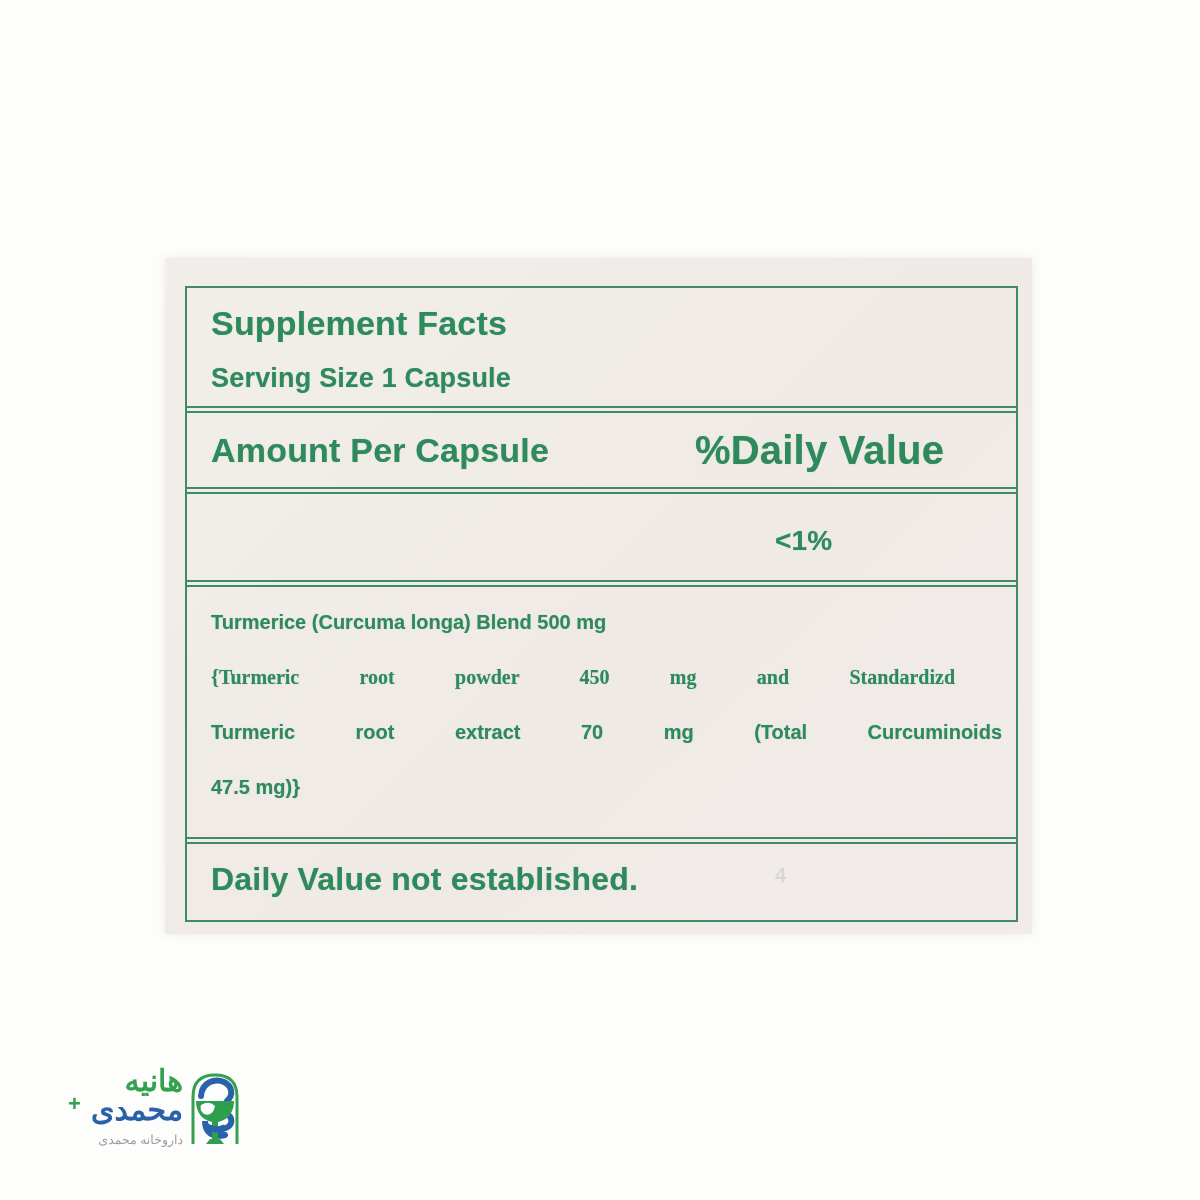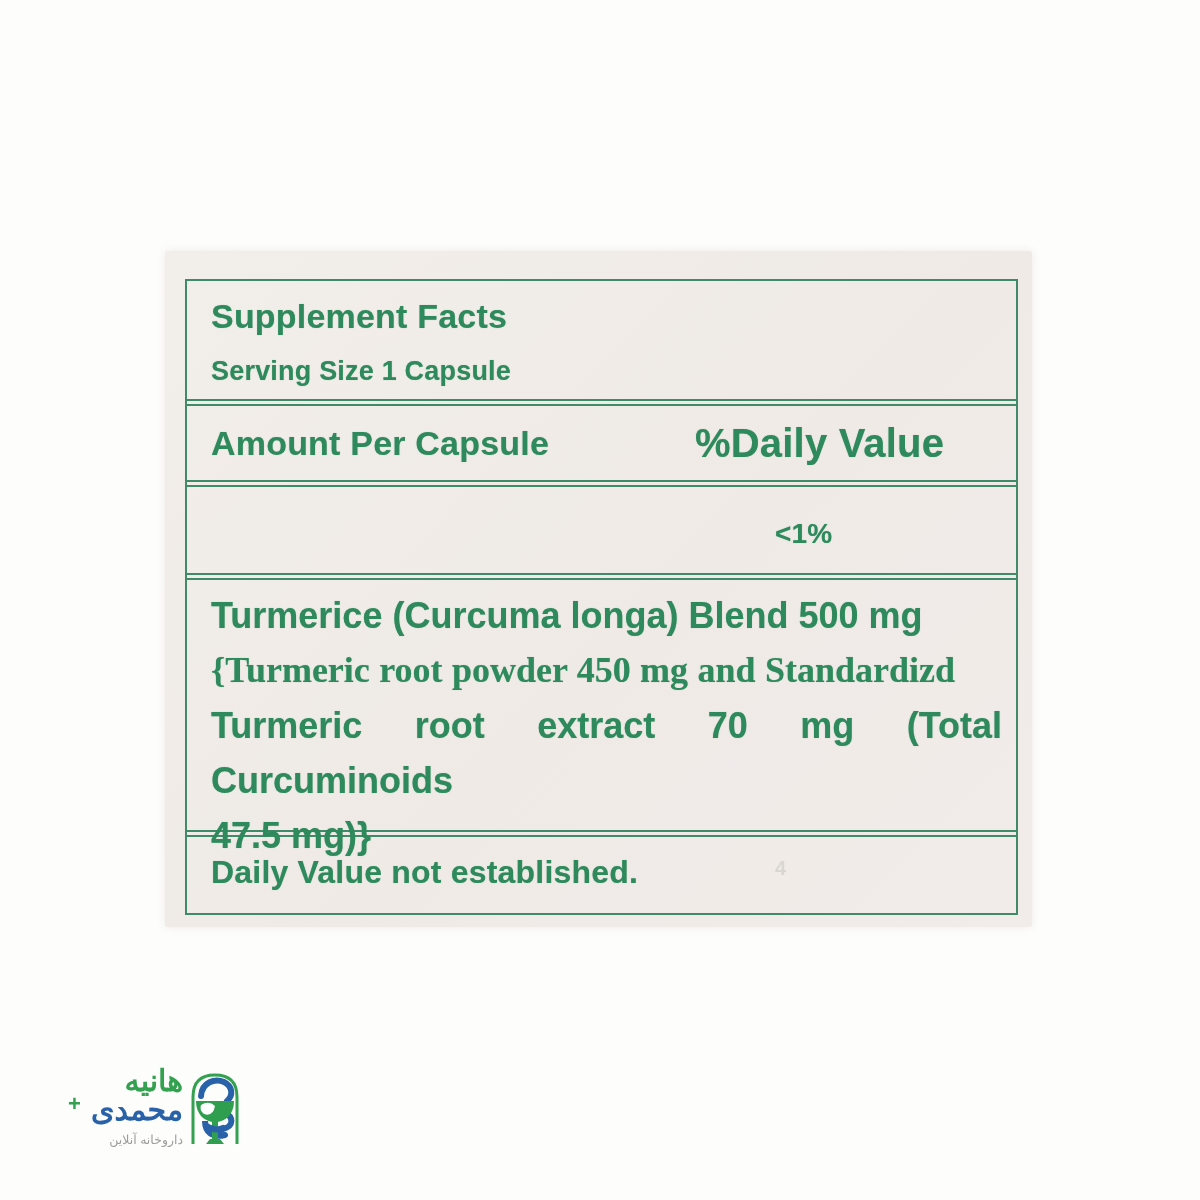--- a/index.html
+++ b/index.html
@@ -3,21 +3,21 @@
 <meta charset="utf-8">
 <style>
   html,body{margin:0;padding:0;}
   body{
     width:1200px;height:1200px;position:relative;overflow:hidden;
     background:#fdfdfc;
     font-family:"Liberation Sans", sans-serif;
   }
   
   .sticker{
-    position:absolute;left:165px;top:251px;width:867px;height:676px;
+    position:absolute;left:165px;top:258px;width:867px;height:676px;
     background:linear-gradient(135deg,#f2eeea 0%,#efeae6 55%,#f1ece9 100%);
     box-shadow:0 0 8px rgba(120,110,100,.12);
     border-radius:2px;
   }
   .facts-table{
     position:absolute;left:20px;top:28px;width:833px;height:636px;
     border:2px solid #3f8a67;box-sizing:border-box;
   }
   .row{position:relative;box-sizing:border-box;width:100%;color:#2e8a5c;}
   .row *{color:#2e8a5c;}
@@ -30,21 +30,21 @@
   }
   .header-row{height:118px;padding:16px 0 0 24px;}
   .title{font-size:34px;line-height:38px;}
   .serving{font-size:27px;line-height:30px;margin-top:21px;}
   .columns-row{height:74px;}
   .columns-row .amount{position:absolute;left:24px;top:50%;transform:translateY(-50%);font-size:34px;}
   .columns-row .dv{position:absolute;left:508px;top:50%;transform:translateY(-50%);font-size:40px;}
   .carb-row{height:86px;}
   .carb-row .name{position:absolute;left:24px;top:55%;transform:translateY(-50%);font-size:28px;}
   .carb-row .val{position:absolute;left:588px;top:55%;transform:translateY(-50%);font-size:28px;}
-  .ingredient-row{height:250px;padding:8px 14px 0 24px;font-size:36px;border-radius:26px;}
+  .ingredient-row{height:250px;padding:8px 14px 0 24px;font-size:20px;border-radius:26px;}
   .ing-line{font-weight:bold;line-height:55px;text-shadow:0 0 1px rgba(46,138,92,.45);white-space:nowrap;}
   .ing-line.just{white-space:normal;text-align:justify;text-align-last:justify;}
   .ing-line.j1{padding-right:47px;font-family:Liberation Serif, serif;}
   .footnote-row{height:76px;}
   .footnote-row .foot{position:absolute;left:24px;top:46%;transform:translateY(-50%);font-size:32px;}
   .faint-mark{
     position:absolute;left:588px;top:20px;font-size:20px;font-weight:bold;
     color:#8d8d8d !important;opacity:.22;text-shadow:none;
   }
   
@@ -105,21 +105,21 @@
       <span class="gtxt faint-mark">4</span>
     </div>
 
   </div>
 </div>
 
 <div class="logo">
   <div class="logo-text">
     <div class="logo-name green">هانیه</div>
     <div class="logo-name blue">محمدی</div>
-    <div class="logo-subtitle">داروخانه آنلاین</div>
+    <div class="logo-subtitle">داروخانه محمدی</div>
   </div>
 
   <svg class="logo-icon" width="54" height="76" viewBox="0 0 54 76" xmlns="http://www.w3.org/2000/svg">
 
     <path d="M5 74 L5 27 Q5 5 27 5 Q49 5 49 27 L49 74" fill="none" stroke="#33a14f" stroke-width="3"></path>
 
     <path d="M36 42 C46 47 46 56 35 59 C24 62 17 58 17 51 C17 62 24 68 37 65" fill="none" stroke="#2a62a9" stroke-width="6" stroke-linecap="round"></path>
 
     <path d="M13 26 C14 12 27 8 36 12 C44 16 46 25 39 31" fill="none" stroke="#2a62a9" stroke-width="6" stroke-linecap="round"></path>
 

